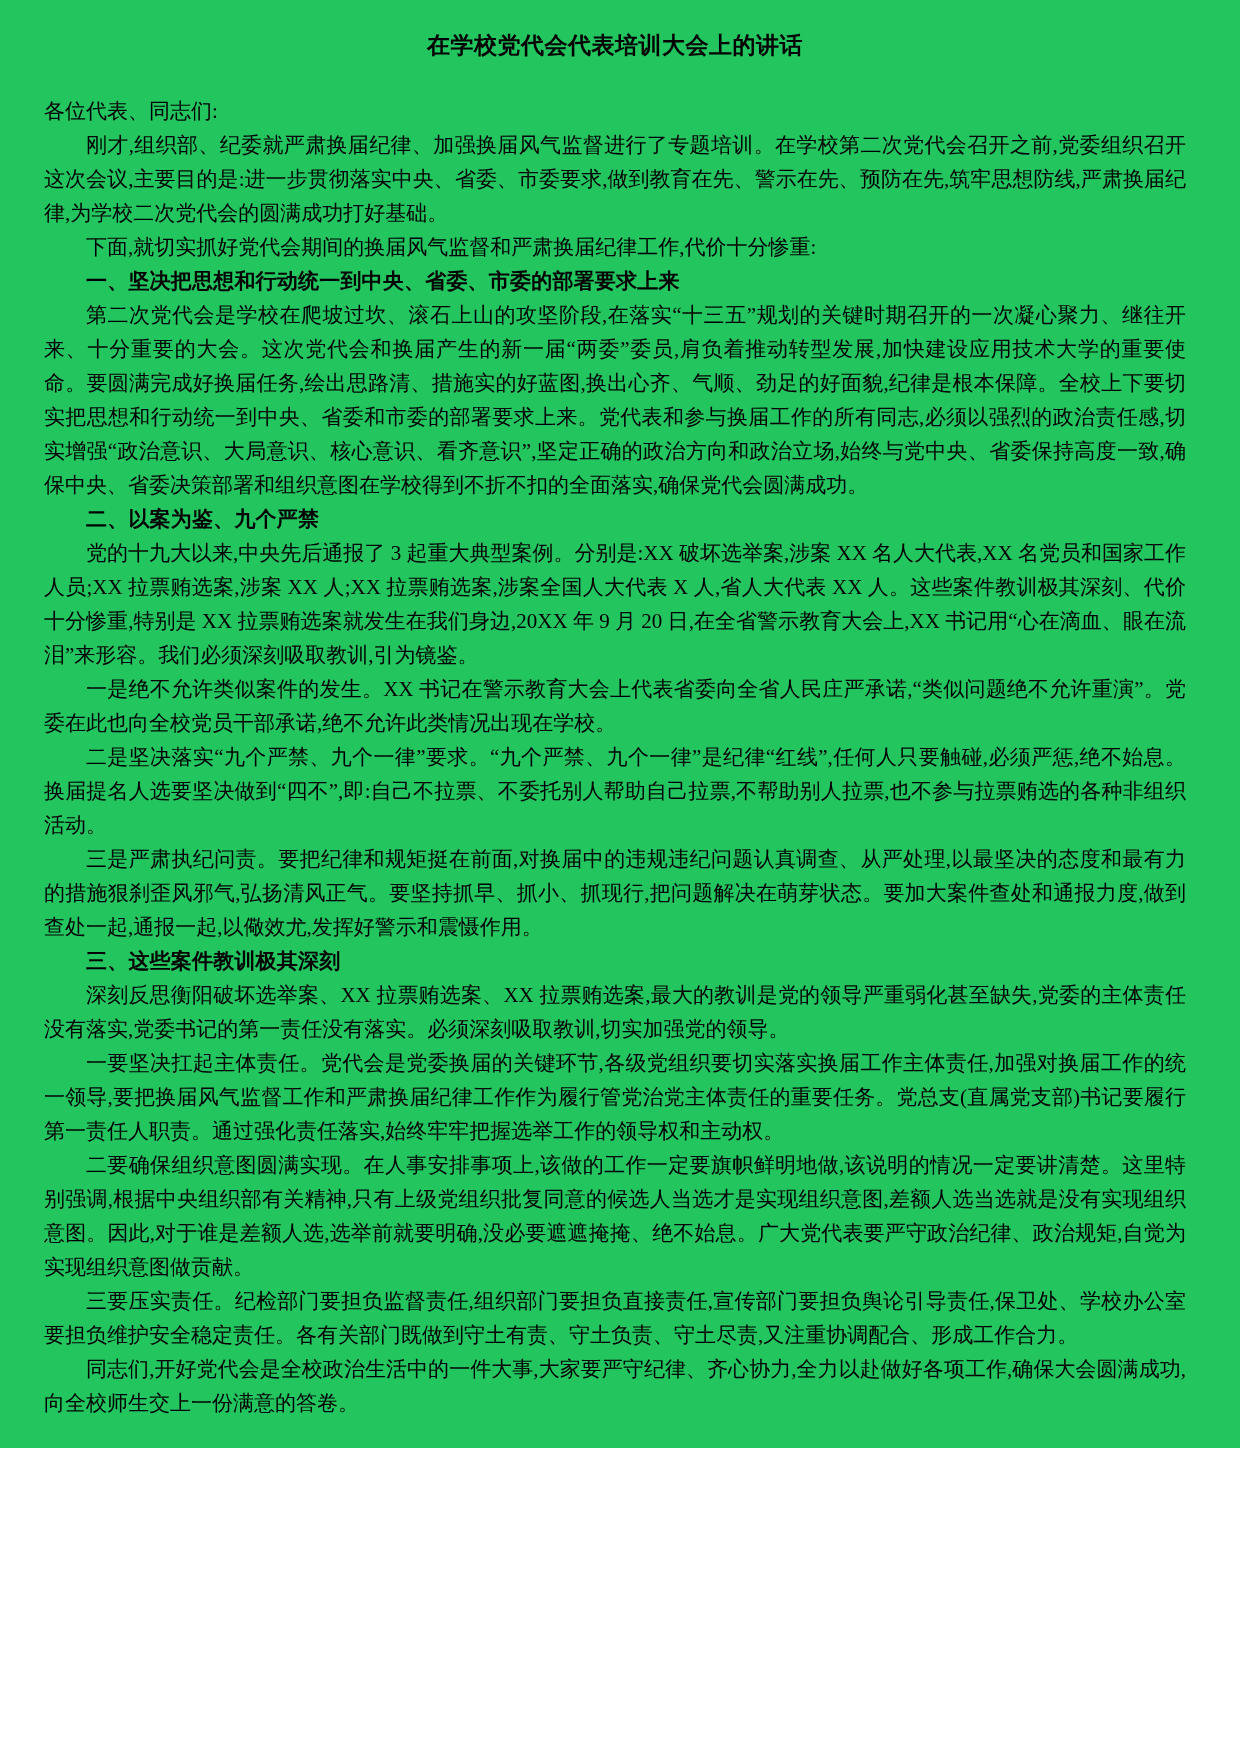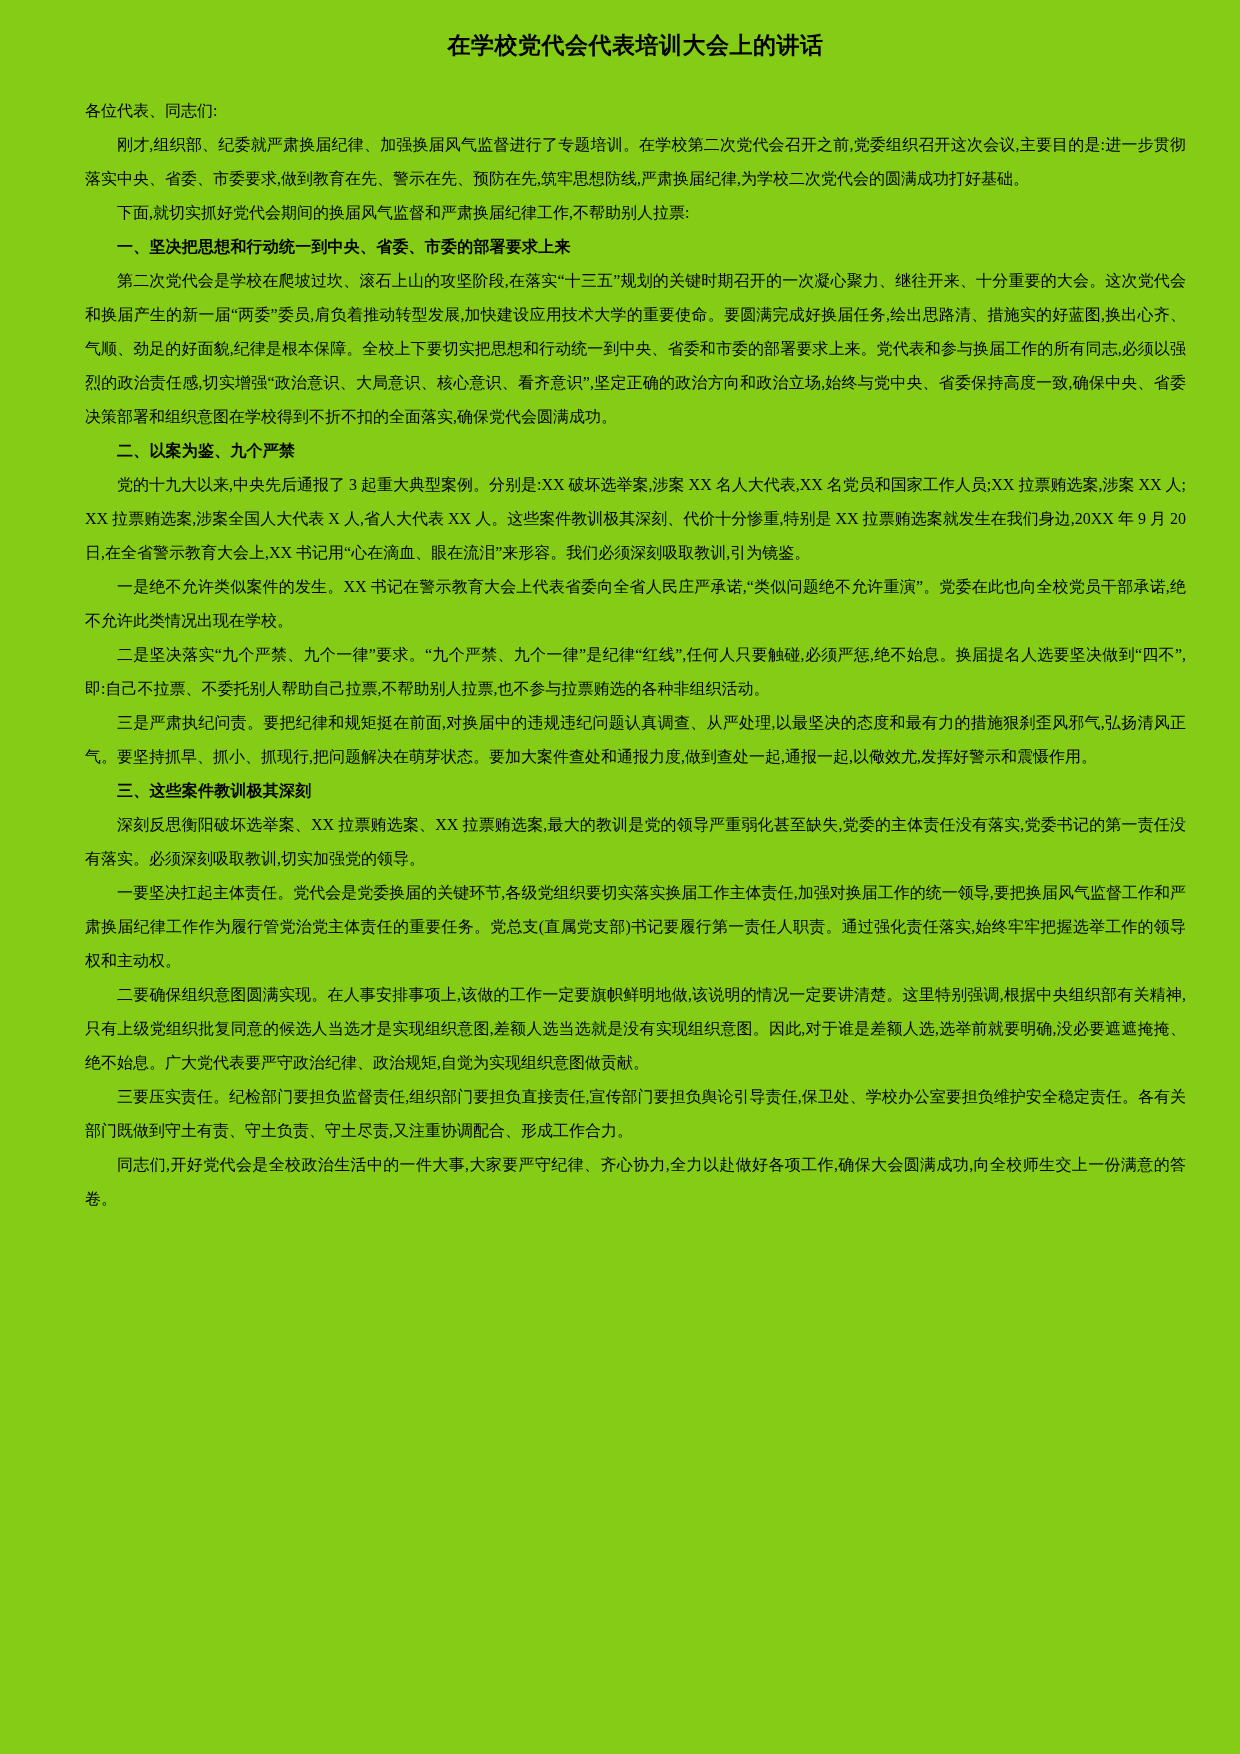--- a/index.html
+++ b/index.html
@@ -10,36 +10,36 @@
     width: 1240px;
     height: 1754px;
     background: #ffffff;
     color: #000000;
     font-family: "Liberation Serif", "DejaVu Serif", serif;
     overflow: hidden;
   }
   .page {
     box-sizing: border-box;
     width: 1240px;
-    height: 1754px;
-    padding: 30px 54px 0 85px;
-    background: #84cc16;
+    height: 1448px;
+    padding: 30px 54px 0 44px;
+    background: #22c55e;
   }
   .doc-title {
     font-family: "Liberation Sans", "DejaVu Sans", sans-serif;
     font-weight: bold;
     font-size: 23px;
     line-height: 30px;
     text-align: center;
     margin: 0 0 34px 0;
     letter-spacing: 0.5px;
   }
   .para {
     margin: 0;
-    font-size: 16px;
+    font-size: 21px;
     line-height: 34px;
     text-align: justify;
     text-justify: inter-character;
     text-indent: 2em;
     word-break: break-all;
   }
   .para.salutation {
     text-indent: 0;
   }
   .para.heading {
@@ -49,21 +49,21 @@
   }
 </style>
 </head>
 <body>
 
 <main class="page">
   <h1 class="doc-title">在学校党代会代表培训大会上的讲话</h1>
 
   <p class="para salutation">各位代表、同志们:</p>
   <p class="para">刚才,组织部、纪委就严肃换届纪律、加强换届风气监督进行了专题培训。在学校第二次党代会召开之前,党委组织召开这次会议,主要目的是:进一步贯彻落实中央、省委、市委要求,做到教育在先、警示在先、预防在先,筑牢思想防线,严肃换届纪律,为学校二次党代会的圆满成功打好基础。</p>
-  <p class="para">下面,就切实抓好党代会期间的换届风气监督和严肃换届纪律工作,不帮助别人拉票:</p>
+  <p class="para">下面,就切实抓好党代会期间的换届风气监督和严肃换届纪律工作,代价十分惨重:</p>
   <p class="para heading">一、坚决把思想和行动统一到中央、省委、市委的部署要求上来</p>
   <p class="para">第二次党代会是学校在爬坡过坎、滚石上山的攻坚阶段,在落实“十三五”规划的关键时期召开的一次凝心聚力、继往开来、十分重要的大会。这次党代会和换届产生的新一届“两委”委员,肩负着推动转型发展,加快建设应用技术大学的重要使命。要圆满完成好换届任务,绘出思路清、措施实的好蓝图,换出心齐、气顺、劲足的好面貌,纪律是根本保障。全校上下要切实把思想和行动统一到中央、省委和市委的部署要求上来。党代表和参与换届工作的所有同志,必须以强烈的政治责任感,切实增强“政治意识、大局意识、核心意识、看齐意识”,坚定正确的政治方向和政治立场,始终与党中央、省委保持高度一致,确保中央、省委决策部署和组织意图在学校得到不折不扣的全面落实,确保党代会圆满成功。</p>
   <p class="para heading">二、以案为鉴、九个严禁</p>
   <p class="para">党的十九大以来,中央先后通报了 3 起重大典型案例。分别是:XX 破坏选举案,涉案 XX 名人大代表,XX 名党员和国家工作人员;XX 拉票贿选案,涉案 XX 人;XX 拉票贿选案,涉案全国人大代表 X 人,省人大代表 XX 人。这些案件教训极其深刻、代价十分惨重,特别是 XX 拉票贿选案就发生在我们身边,20XX 年 9 月 20 日,在全省警示教育大会上,XX 书记用“心在滴血、眼在流泪”来形容。我们必须深刻吸取教训,引为镜鉴。</p>
   <p class="para">一是绝不允许类似案件的发生。XX 书记在警示教育大会上代表省委向全省人民庄严承诺,“类似问题绝不允许重演”。党委在此也向全校党员干部承诺,绝不允许此类情况出现在学校。</p>
   <p class="para">二是坚决落实“九个严禁、九个一律”要求。“九个严禁、九个一律”是纪律“红线”,任何人只要触碰,必须严惩,绝不始息。换届提名人选要坚决做到“四不”,即:自己不拉票、不委托别人帮助自己拉票,不帮助别人拉票,也不参与拉票贿选的各种非组织活动。</p>
   <p class="para">三是严肃执纪问责。要把纪律和规矩挺在前面,对换届中的违规违纪问题认真调查、从严处理,以最坚决的态度和最有力的措施狠刹歪风邪气,弘扬清风正气。要坚持抓早、抓小、抓现行,把问题解决在萌芽状态。要加大案件查处和通报力度,做到查处一起,通报一起,以儆效尤,发挥好警示和震慑作用。</p>
   <p class="para heading">三、这些案件教训极其深刻</p>
   <p class="para">深刻反思衡阳破坏选举案、XX 拉票贿选案、XX 拉票贿选案,最大的教训是党的领导严重弱化甚至缺失,党委的主体责任没有落实,党委书记的第一责任没有落实。必须深刻吸取教训,切实加强党的领导。</p>
   <p class="para">一要坚决扛起主体责任。党代会是党委换届的关键环节,各级党组织要切实落实换届工作主体责任,加强对换届工作的统一领导,要把换届风气监督工作和严肃换届纪律工作作为履行管党治党主体责任的重要任务。党总支(直属党支部)书记要履行第一责任人职责。通过强化责任落实,始终牢牢把握选举工作的领导权和主动权。</p>

